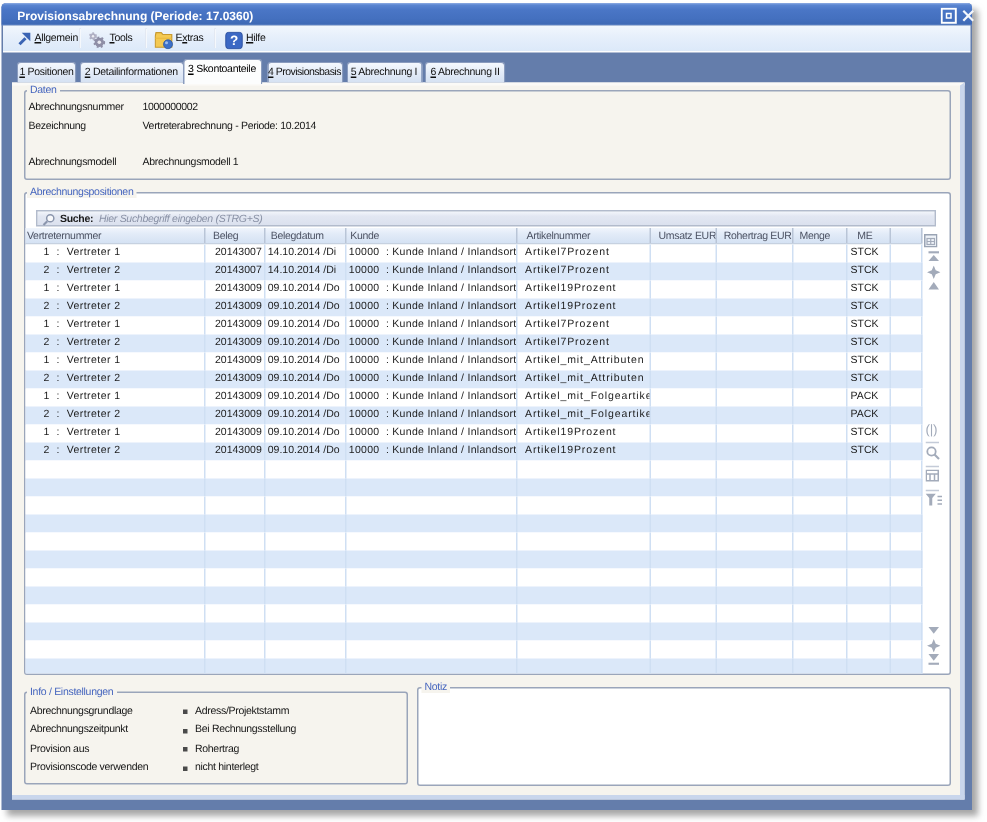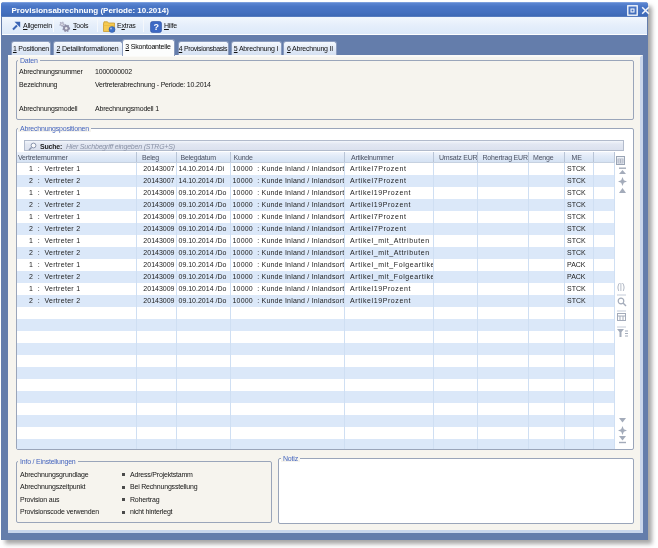--- a/index.html
+++ b/index.html
@@ -23,21 +23,21 @@
 .tr{display:block;text-align:right;padding-right:1px;letter-spacing:0;}
 .hcell{position:absolute;top:0;height:100%;border-right:1px solid #b9c5d7;overflow:hidden;white-space:nowrap;line-height:11px;color:#4c5263;}
 #thead{left:17px;top:152px;width:597.5px;height:11px;background:linear-gradient(180deg,#f0f5fc 0%,#e2ebf8 40%,#d5e2f3 100%);border-bottom:1px solid #c6d1e0;z-index:3;}
 #search{z-index:4;left:24px;top:140px;width:600px;height:11px;background:linear-gradient(180deg,#f3f6fb 0%,#e2e7f2 35%,#dbe1ee 100%);border:1px solid #b2bbcc;}
 .ilabel{position:absolute;font-size:7px;color:#151515;z-index:6;}
 .bullet{position:absolute;width:3px;height:3px;background:#4a4a4a;z-index:6;}
 </style></head>
 <body>
 <div class="abs" id="win"></div>
 <div class="abs" id="title">
-  <span class="txt">Provisionsabrechnung (Periode: 10.2014)</span>
+  <span class="txt">Provisionsabrechnung (Periode: 17.0360)</span>
   <svg style="position:absolute;left:626px;top:3px" width="11" height="11" viewBox="0 0 11 11">
       <rect x="0.8" y="0.8" width="9.4" height="9.4" fill="none" stroke="#ffffff" stroke-width="1.3"></rect>
       <rect x="4" y="4" width="3" height="3" fill="none" stroke="#ffffff" stroke-width="1"></rect>
     </svg>
   <svg style="position:absolute;left:640px;top:4px" width="9" height="9" viewBox="0 0 9 9">
       <path d="M1.2 1.2 L7.8 7.8 M7.8 1.2 L1.2 7.8" stroke="#f4f7fc" stroke-width="1.5"></path>
     </svg>
 </div>
 <div class="abs" id="toolbar"></div>
 <svg class="abs" style="left:11px;top:21px" width="10" height="10" viewBox="0 0 10 10">

